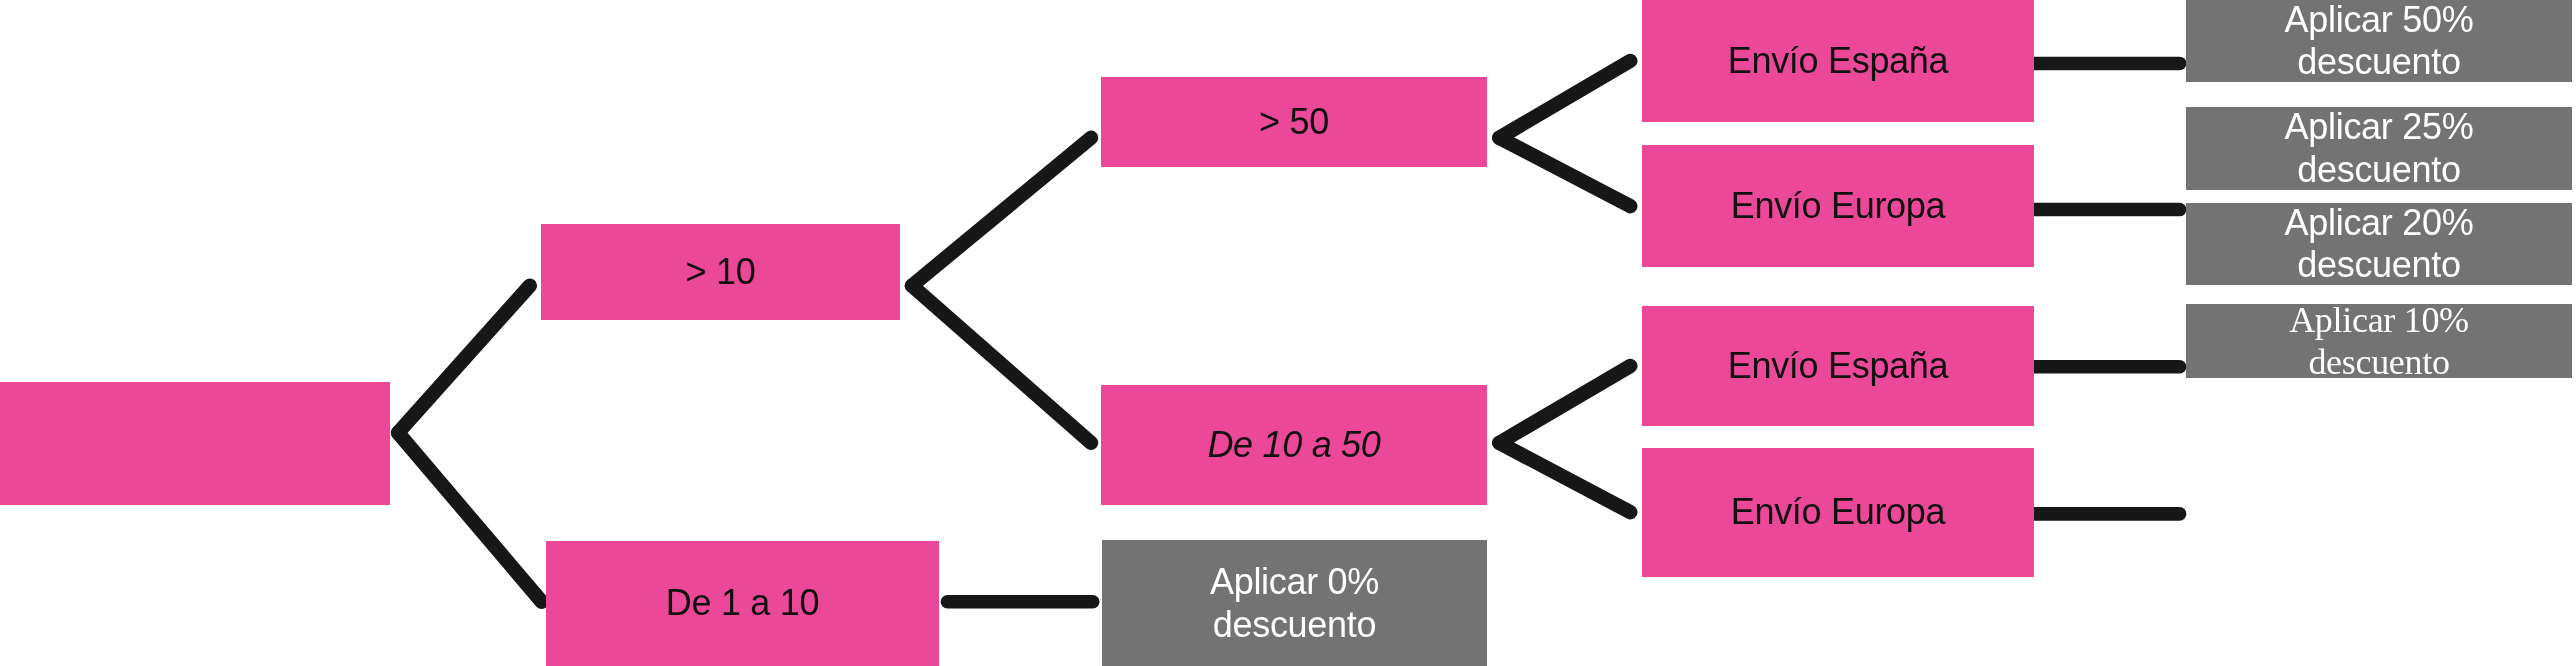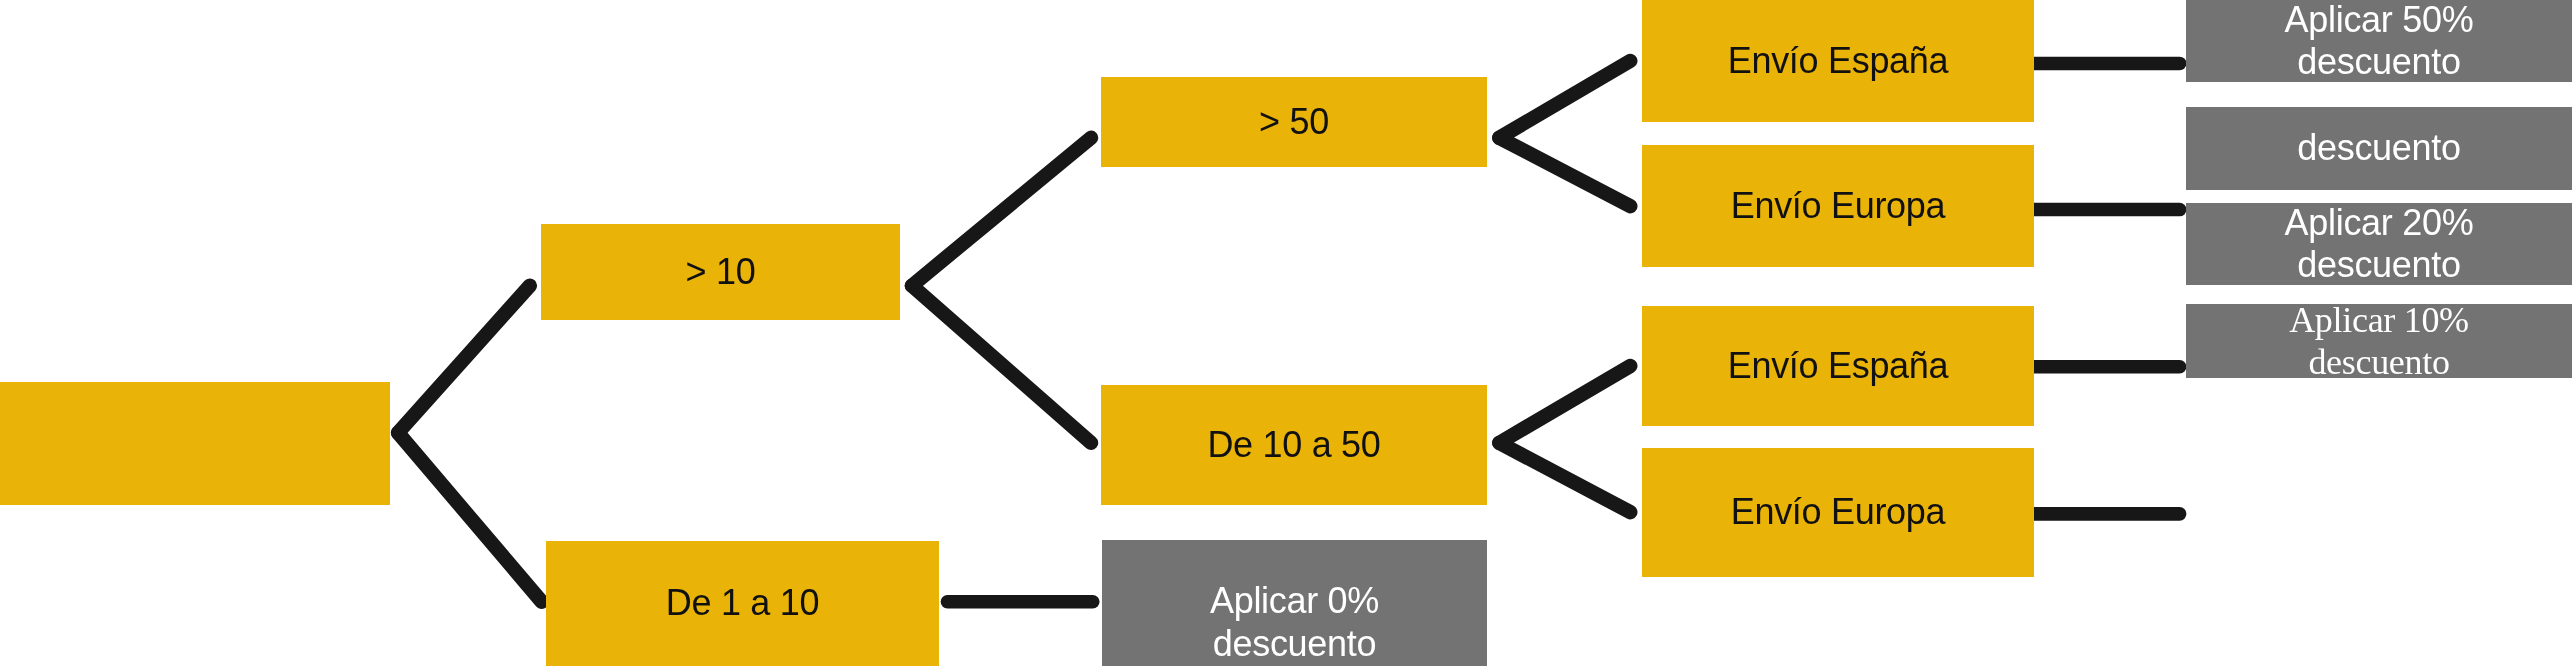--- a/index.html
+++ b/index.html
@@ -21,21 +21,21 @@
     display: flex;
     align-items: center;
     justify-content: center;
     text-align: center;
     line-height: 1.18;
     letter-spacing: -0.3px;
     padding: 1.7px 5px;
   }
   .node span { display: block; width: 100%; }
   .node-light {
-    background: #eab308;
+    background: #ec4899;
     color: #111111;
     text-align: center;
   }
   .node-dark {
     background: #737373;
     color: #ffffff;
   }
   #edges {
     position: absolute;
     left: 0; top: 0;
@@ -70,21 +70,21 @@
       </div>
       <div class="node node-light" style="left: 541px; top: 224px; width: 359px; height: 96px; font-size: 36px;">
         <span>&gt; 10</span>
       </div>
       <div class="node node-light" style="left: 546px; top: 541px; width: 393px; height: 125px; font-size: 36px;">
         <span>De 1 a 10</span>
       </div>
       <div class="node node-light" style="left: 1101px; top: 77px; width: 386px; height: 90px; font-size: 36px;">
         <span>&gt; 50</span>
       </div>
-      <div class="node node-light" style="left: 1101px; top: 385px; width: 386px; height: 120px; font-size: 36px;">
+      <div class="node node-light" style="left: 1101px; top: 385px; width: 386px; height: 120px; font-size: 36px; font-style: italic;">
         <span>De 10 a 50</span>
       </div>
       <div class="node node-light" style="left: 1642px; top: 0px; width: 392px; height: 122px; font-size: 36px;">
         <span>Envío España</span>
       </div>
       <div class="node node-light" style="left: 1642px; top: 145px; width: 392px; height: 122px; font-size: 36px;">
         <span>Envío Europa</span>
       </div>
       <div class="node node-light" style="left: 1642px; top: 306px; width: 392px; height: 120px; font-size: 36px;">
         <span>Envío España</span>
@@ -93,36 +93,37 @@
         <span>Envío Europa</span>
       </div>
       <div class="node node-dark" style="left: 2186px; top: 0px; width: 386px; height: 82px; font-size: 36px;">
         <div style="width: 100%;">
           <span>Aplicar 50%</span>
           <span>descuento</span>
         </div>
       </div>
       <div class="node node-dark" style="left: 2186px; top: 107px; width: 386px; height: 83px; font-size: 36px;">
         <div style="width: 100%;">
+          <span>Aplicar 25%</span>
           <span>descuento</span>
         </div>
       </div>
       <div class="node node-dark" style="left: 2186px; top: 203px; width: 386px; height: 82px; font-size: 36px;">
         <div style="width: 100%;">
           <span>Aplicar 20%</span>
           <span>descuento</span>
         </div>
       </div>
       <div class="node node-dark" style="left: 2186px; top: 304px; width: 386px; height: 74px; font-size: 36px;">
         <div style="width: 100%; font-family: Liberation Serif, serif;">
           <span>Aplicar 10%</span>
           <span>descuento</span>
         </div>
       </div>
-      <div class="node node-dark" style="left: 1102px; top: 540px; width: 385px; height: 127px; font-size: 36px; align-items: flex-end;">
+      <div class="node node-dark" style="left: 1102px; top: 540px; width: 385px; height: 127px; font-size: 36px;">
         <div style="width: 100%;">
           <span>Aplicar 0%</span>
           <span>descuento</span>
         </div>
       </div>
     </div>
 </div>
 
 
 </body></html>

